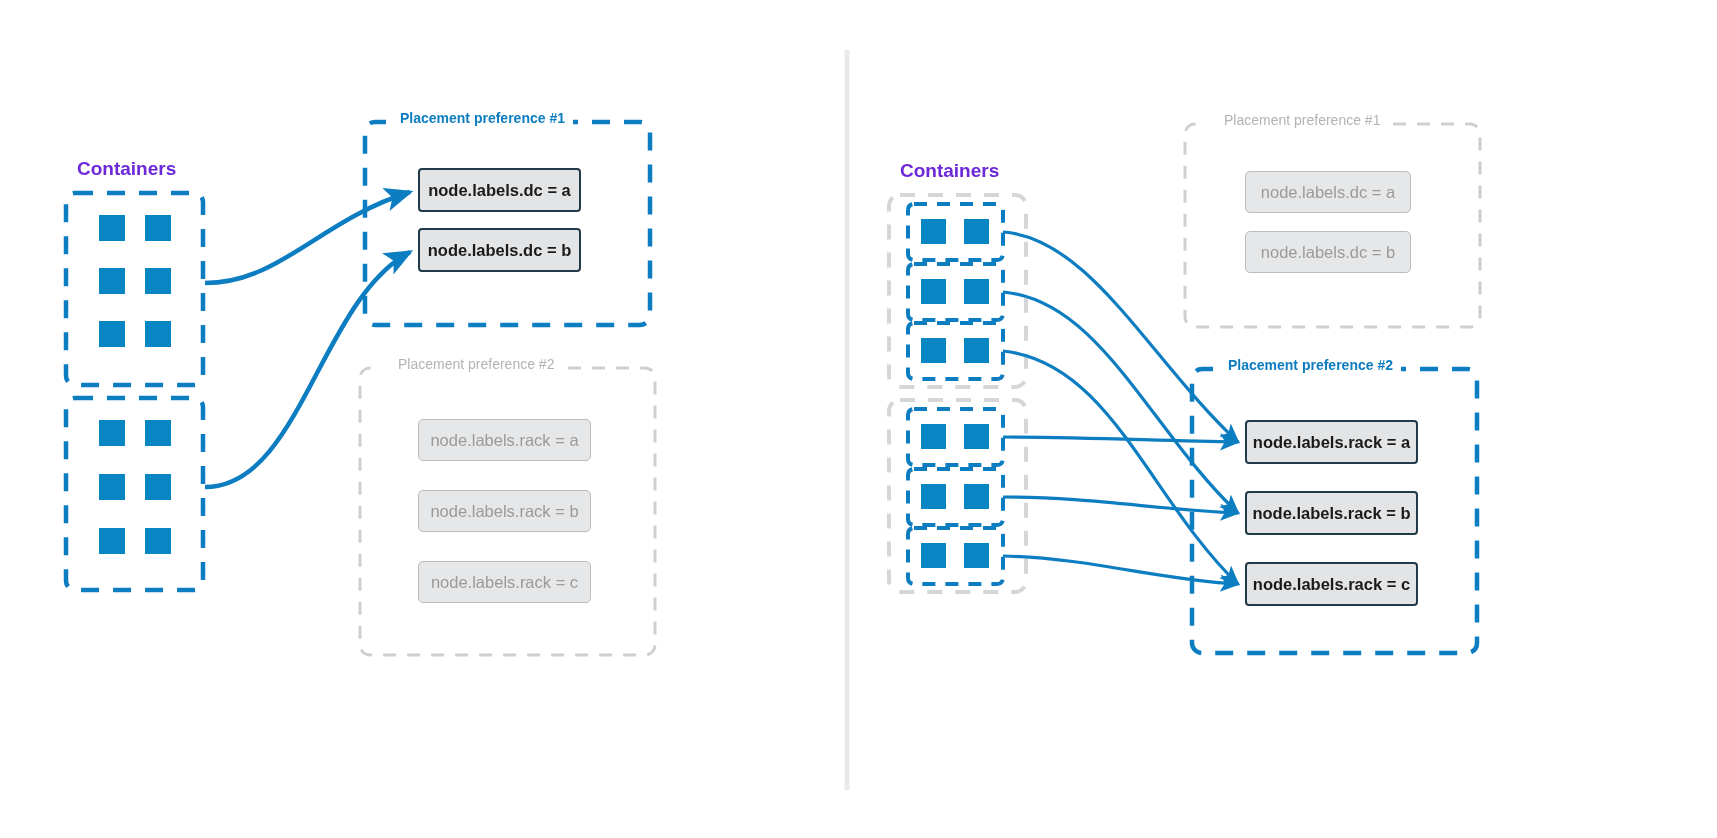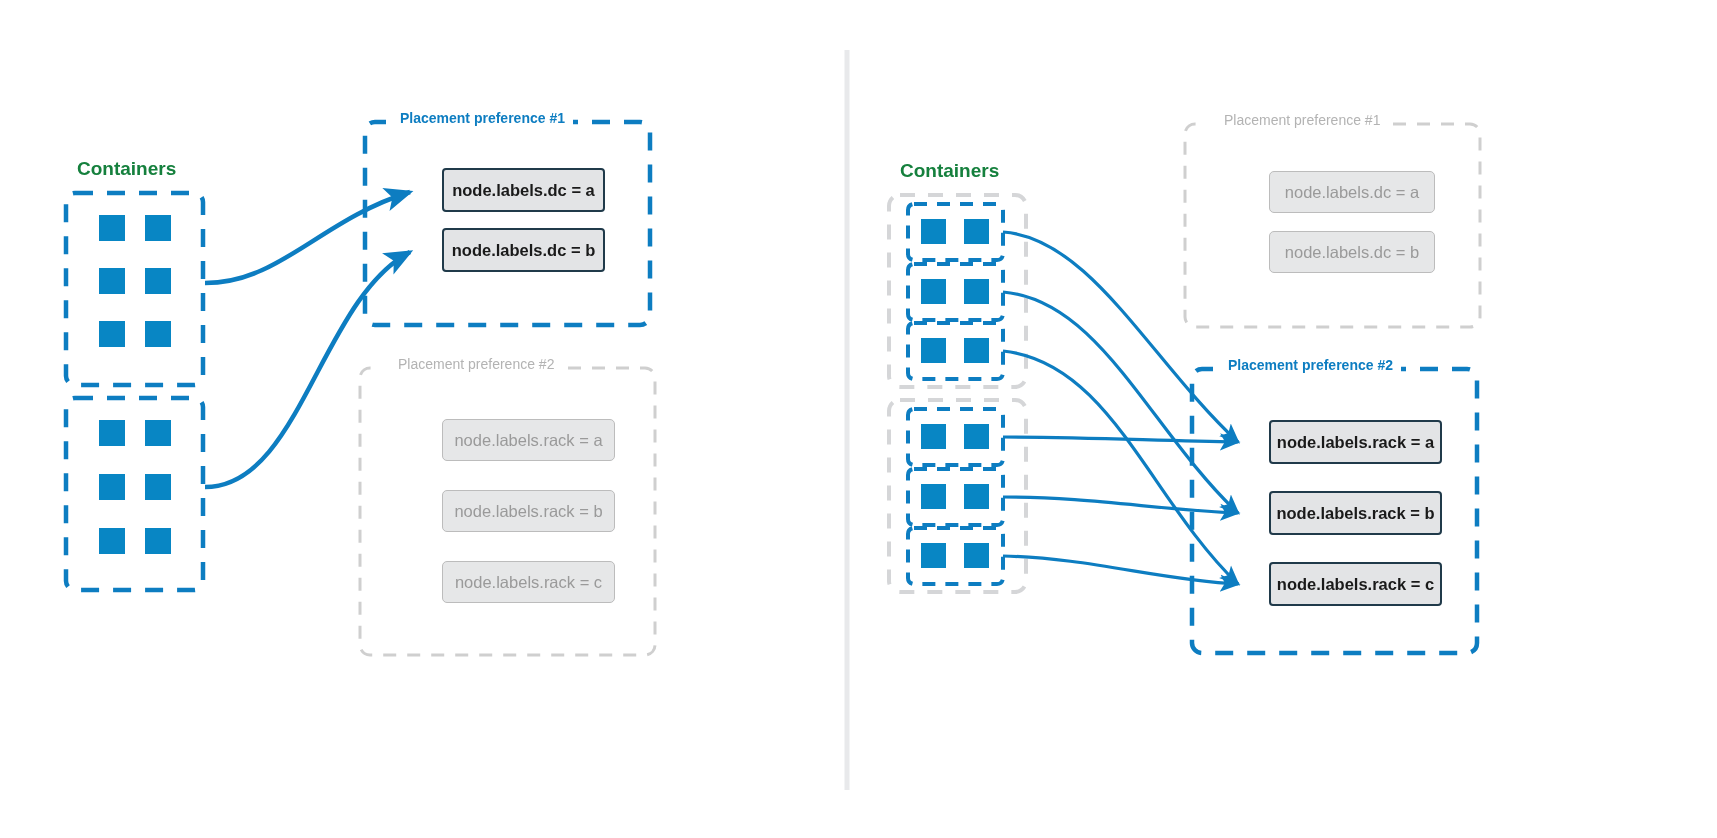--- a/index.html
+++ b/index.html
@@ -1,25 +1,25 @@
 <!DOCTYPE html>
 <html><head>
 <meta charset="utf-8">
 <style>
   html,body{margin:0;padding:0;background:#ffffff;}
   body{width:1717px;height:838px;font-family:"Liberation Sans",sans-serif;overflow:hidden;}
   #stage{position:relative;width:1717px;height:838px;background:#fff;}
   svg.layer{position:absolute;left:0;top:0;width:1717px;height:838px;}
   .lbl{position:absolute;font-family:"Liberation Sans",sans-serif;white-space:nowrap;}
-  .grp-title{font-size:19px;font-weight:bold;color:#15803d;}
+  .grp-title{font-size:19px;font-weight:bold;color:#6d28d9;}
   .pref-title{font-size:14px;font-weight:bold;color:#0d7dc1;background:#fff;padding:0 8px;}
   .pref-title.muted{color:#b3b3b3;font-weight:normal;}
   .node-box{position:absolute;background:#e3e4e6;border:2.5px solid #203a4a;border-radius:4px;
             display:flex;align-items:center;justify-content:center;
-            font-size:16.5px;font-weight:bold;color:#1a1a1a;box-sizing:border-box;margin-left:24px;}
+            font-size:16.5px;font-weight:bold;color:#1a1a1a;box-sizing:border-box;}
   .node-box.muted{background:#e6e7e8;border:1.5px solid #bcbcbc;color:#9a9a9a;font-weight:normal;border-radius:5px;}
 </style>
 </head>
 <body>
 
 <div id="stage">
 
   <svg class="layer" viewBox="0 0 1717 838">
     <defs>
       <marker id="arrowBlue" markerWidth="7" markerHeight="7" refX="5.6" refY="3.1" orient="auto" markerUnits="strokeWidth">

